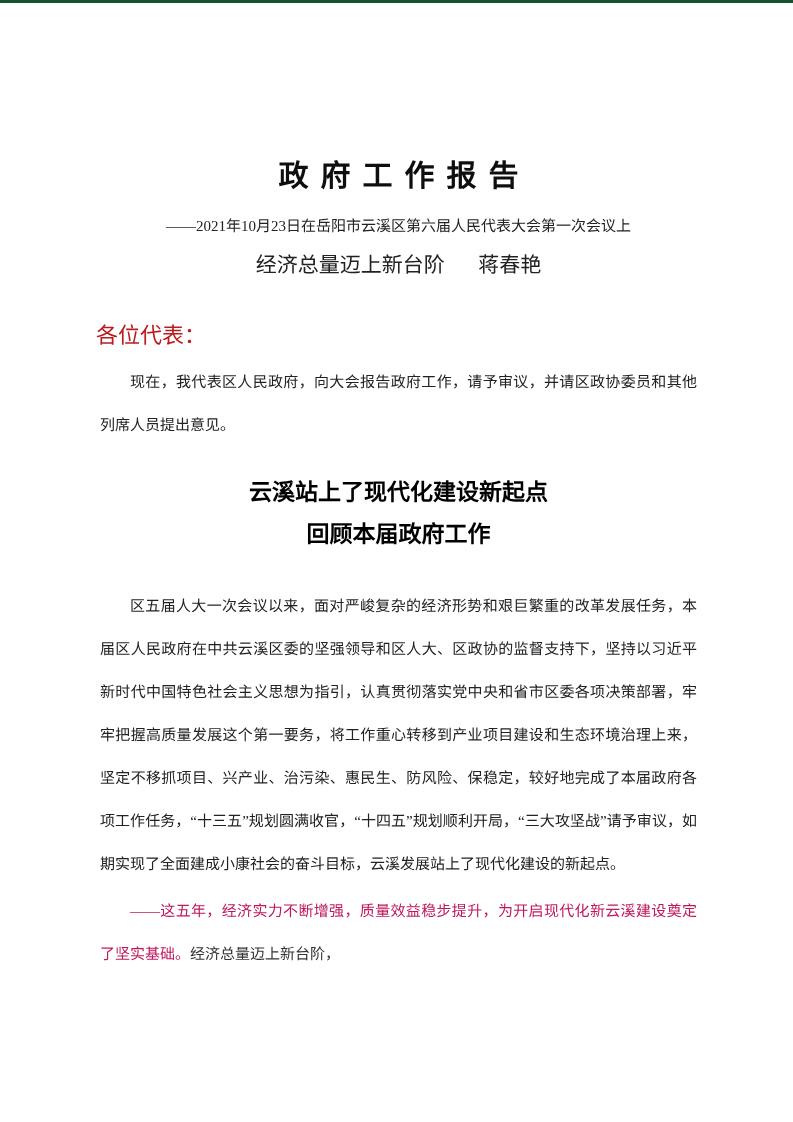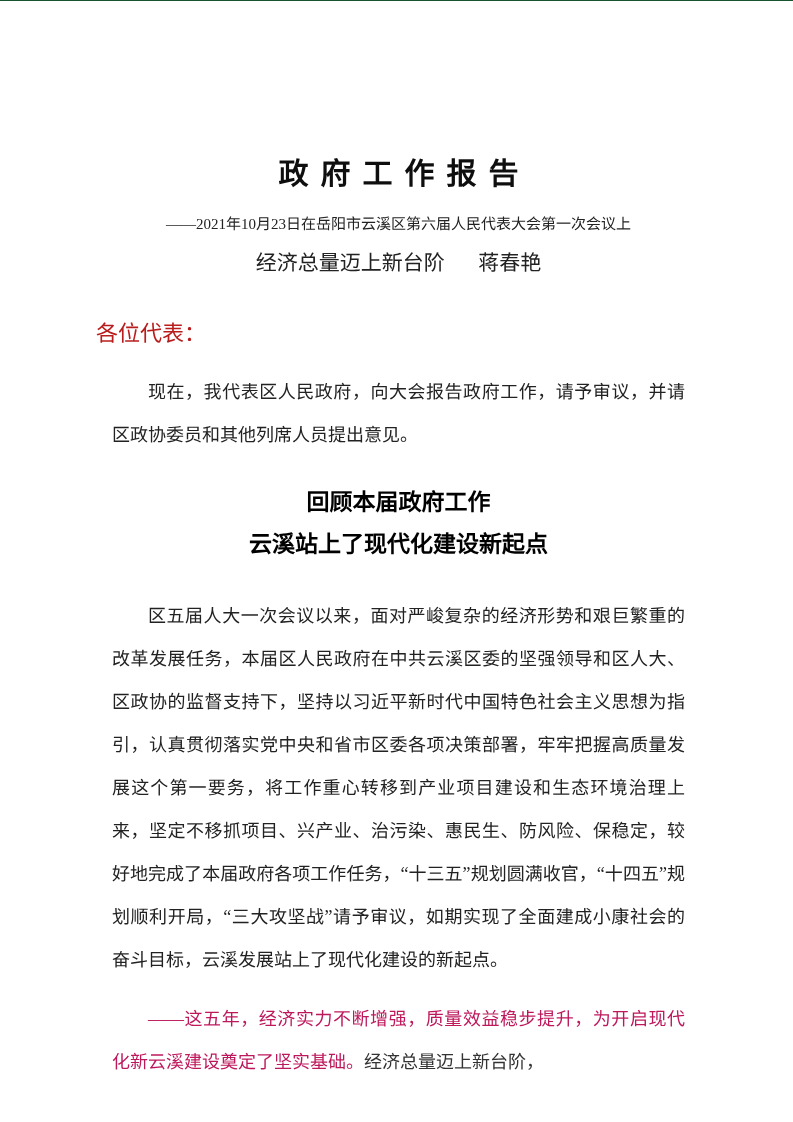--- a/index.html
+++ b/index.html
@@ -8,21 +8,21 @@
     background: #ffffff;
   }
   .page {
     position: relative;
     width: 793px;
     height: 1122px;
     margin: 0 auto;
     background: #ffffff;
     box-sizing: border-box;
     padding: 152px 92px 0 96px;
-    border-top: 1px solid #14532d;
+    border-top: 3px solid #14532d;
     color: #1c1c1c;
     font-family: "Liberation Serif", serif;
     overflow: hidden;
   }
   .doc-title {
     margin: 0;
     font-size: 30px;
     line-height: 42px;
     font-weight: bold;
     color: #0e0e0e;
@@ -49,22 +49,22 @@
     display: inline-block;
     margin-left: 1.6em;
   }
   .salutation {
     margin: 32px 0 0 0;
     font-size: 22px;
     line-height: 43px;
     color: #b91c1c;
   }
   .body-para {
-    margin: 16px;
-    font-size: 18px;
+    margin: 4px;
+    font-size: 15px;
     line-height: 43px;
     text-align: justify;
     text-indent: 2em;
     color: #222222;
   }
   .section-heading {
     margin: 24px 0 30px 0;
     font-family: "Liberation Sans", sans-serif;
     font-size: 23px;
     line-height: 42px;
@@ -91,22 +91,22 @@
 
   <div class="presenter">
     <span class="presenter-role">经济总量迈上新台阶</span><span class="presenter-name">蒋春艳</span>
   </div>
 
   <p class="salutation">各位代表：</p>
 
   <p class="body-para">现在，我代表区人民政府，向大会报告政府工作，请予审议，并请区政协委员和其他列席人员提出意见。</p>
 
   <div class="section-heading">
+    <div>云溪站上了现代化建设新起点</div>
     <div>回顾本届政府工作</div>
-    <div>云溪站上了现代化建设新起点</div>
   </div>
 
   <p class="body-para">区五届人大一次会议以来，面对严峻复杂的经济形势和艰巨繁重的改革发展任务，本届区人民政府在中共云溪区委的坚强领导和区人大、区政协的监督支持下，坚持以习近平新时代中国特色社会主义思想为指引，认真贯彻落实党中央和省市区委各项决策部署，牢牢把握高质量发展这个第一要务，将工作重心转移到产业项目建设和生态环境治理上来，坚定不移抓项目、兴产业、治污染、惠民生、防风险、保稳定，较好地完成了本届政府各项工作任务，“十三五”规划圆满收官，“十四五”规划顺利开局，“三大攻坚战”请予审议，如期实现了全面建成小康社会的奋斗目标，云溪发展站上了现代化建设的新起点。</p>
 
   <p class="body-para">
     <span class="achievement-lead">——这五年，经济实力不断增强，质量效益稳步提升，为开启现代化新云溪建设奠定了坚实基础。</span><span class="achievement-tail">经济总量迈上新台阶，</span>
   </p>
 
 </div>
 

